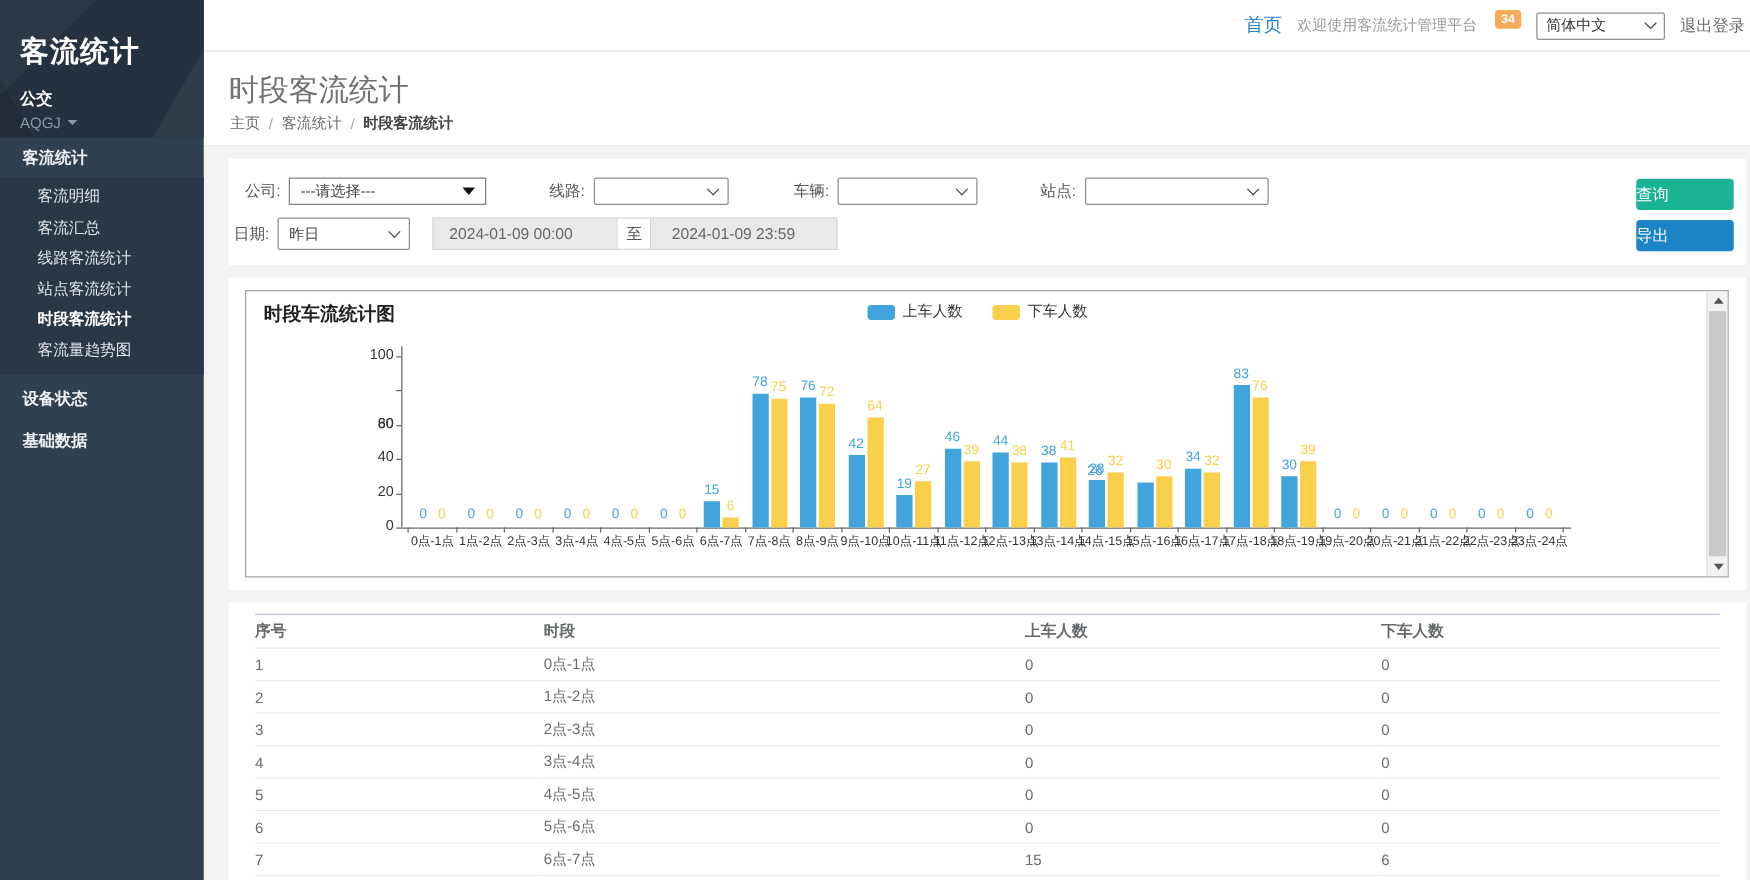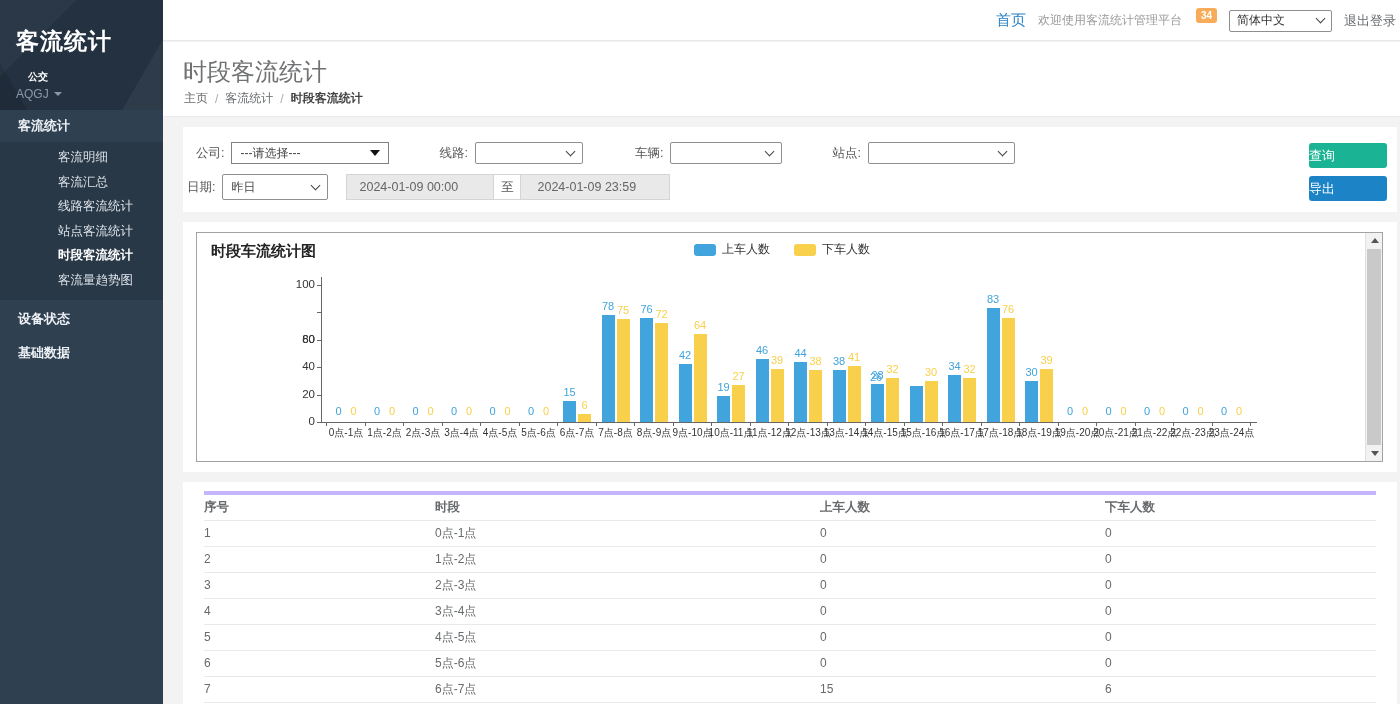--- a/index.html
+++ b/index.html
@@ -9,26 +9,26 @@
 
   
   .sidebar { position:absolute; left:0; top:0; width:163px; height:704px; background:#2f4050; z-index:5; }
   .logo-area { height:110px; background-color:#233140;
     background-image:
       linear-gradient(135deg, rgba(255,255,255,0.035) 28%, transparent 28%),
       linear-gradient(300deg, rgba(255,255,255,0.05) 18%, transparent 18%),
       linear-gradient(60deg, rgba(0,0,0,0.12) 12%, transparent 12%);
   }
   .logo-title { padding:26px 0 0 16px; color:#ffffff; font-size:23px; font-weight:bold; letter-spacing:1px; }
-  .org-name { padding:13px 0 0 16px; color:#ffffff; font-size:10px; font-weight:bold;margin-left:12px; }
+  .org-name { padding:13px 0 0 16px; color:#ffffff; font-size:13px; font-weight:bold; }
   .org-code { padding:3px 0 0 16px; color:#8b98a7; font-size:12px; display:flex; align-items:center; gap:5px; }
   .caret-down-sm { width:0; height:0; border-left:4px solid transparent; border-right:4px solid transparent; border-top:4px solid #8b98a7; display:inline-block; }
   .menu-header { height:32px; line-height:32px; padding-left:18px; color:#eef1f5; font-size:13px; font-weight:bold; cursor:pointer; }
   .submenu { background:#293846; padding:3px 0 8px 0; }
-  .submenu-item { height:24.5px; line-height:24.5px; padding-left:30px; color:#dde4ec; font-size:12.5px; cursor:pointer; white-space:nowrap;margin-left:28px; }
+  .submenu-item { height:24.5px; line-height:24.5px; padding-left:30px; color:#dde4ec; font-size:12.5px; cursor:pointer; white-space:nowrap; }
   .submenu-item.active { color:#ffffff; font-weight:bold; }
   .menu-plain { height:34px; line-height:34px; padding-left:18px; color:#eef1f5; font-size:13px; font-weight:bold; cursor:pointer; }
   .menu-plain.first { margin-top:2px; }
 
   
   .topbar { position:absolute; left:163px; top:0; width:1237px; height:41px; background:#ffffff; border-bottom:1px solid #e7eaec; }
   .topbar-right { position:absolute; right:4px; top:0; height:41px; display:flex; align-items:center; gap:12px; }
   .nav-home { color:#2a82c9; font-size:15px; cursor:pointer; }
   .nav-welcome { color:#9a9a9a; font-size:12px; }
   .nav-badge { background:#f8ac59; color:#ffffff; font-size:10px; font-weight:bold; border-radius:3px; padding:2px 5px; align-self:flex-start; margin-top:8px; margin-left:2px; }
@@ -90,21 +90,21 @@
   
   .vscroll { position:absolute; right:0; top:0; width:17px; height:228px; background:#f2f2f2; border-left:1px solid #e0e0e0; }
   .vscroll .arrow { position:absolute; left:0; width:17px; height:15px; display:flex; align-items:center; justify-content:center; }
   .arrow-up { top:0; } .arrow-down { bottom:0; }
   .tri-up { width:0;height:0;border-left:4px solid transparent;border-right:4px solid transparent;border-bottom:5px solid #555; }
   .tri-dn { width:0;height:0;border-left:4px solid transparent;border-right:4px solid transparent;border-top:5px solid #555; }
   .vthumb { position:absolute; left:1px; top:16px; width:14px; height:196px; background:#c9c9c9; }
 
   
   .data-table { position:absolute; left:21px; top:9px; width:1172px; border-collapse:collapse; table-layout:fixed; }
-  .data-table th { text-align:left; font-size:12.5px; color:#676a6c; font-weight:bold; border-top:4px solid #c4b5fd; border-bottom:1px solid #e7eaec; height:27px; padding:0;margin-top:25px; }
+  .data-table th { text-align:left; font-size:12.5px; color:#676a6c; font-weight:bold; border-top:1px solid #c4b5fd; border-bottom:1px solid #e7eaec; height:27px; padding:0;margin-top:25px; }
   .data-table td { font-size:12px; color:#676a6c; border-bottom:1px solid #e7eaec; height:26px; padding:0; }
   .col1 { width:231px; } .col2 { width:385px; } .col3 { width:285px; } .col4 { width:271px; }
 </style>
 </head>
 <body>
 
 <div class="root">
 
   <div class="sidebar">
     <div class="logo-area">

